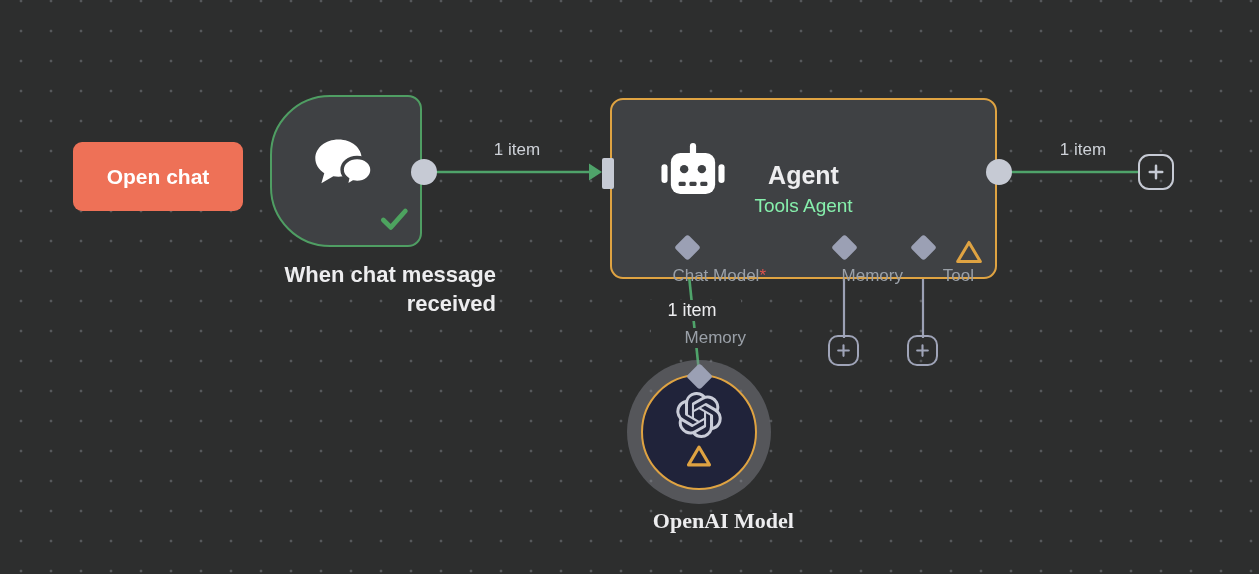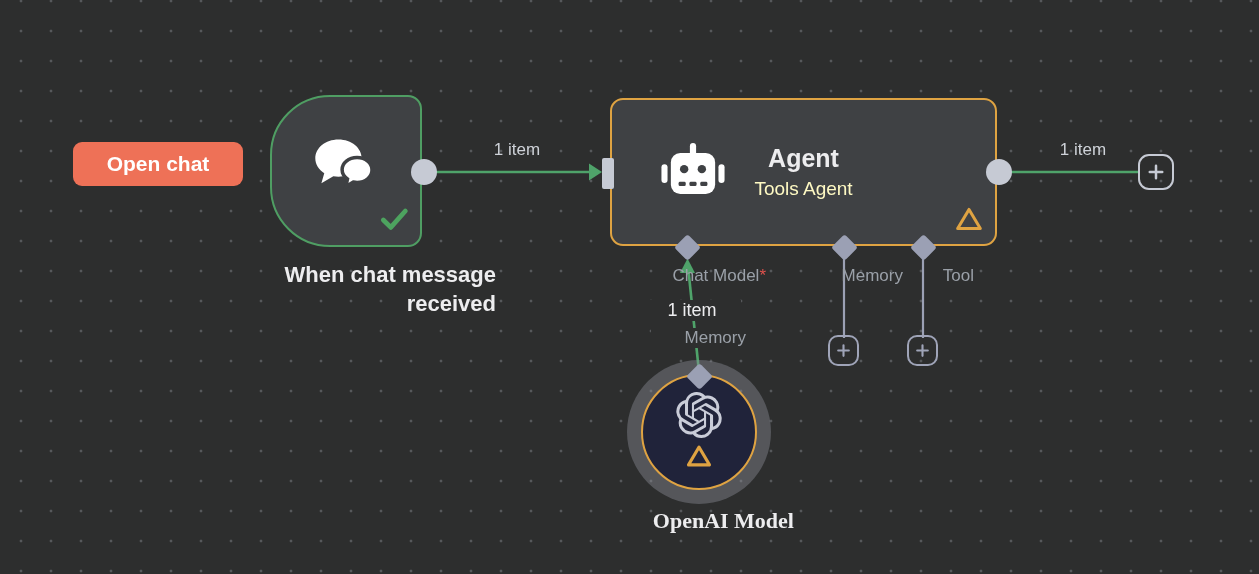--- a/index.html
+++ b/index.html
@@ -13,21 +13,21 @@
   .dot-grid {
     position:absolute; inset:0; z-index:0;
     background-image: radial-gradient(circle, #56585b 1.2px, transparent 1.7px);
     background-size: 30px 30px;
     background-position: 6px 16px;
   }
   #wires { position:absolute; inset:0; z-index:1; }
 
   
   .open-chat-btn {
-    position:absolute; left:73px; top:142px; width:170px; height:44px;
+    position:absolute; left:73px; top:142px; width:170px; height:69px;
     background:#ee7157; border:none; border-radius:9px;
     color:#ffffff; font-size:21px; font-weight:700;
     font-family:inherit; cursor:pointer; z-index:2;
   }
 
   
   .trigger-node {
     position:absolute; left:270px; top:95px; width:152px; height:152px;
     background:#3f4144; border:2.5px solid #4f9e63;
     border-radius:60px 14px 14px 60px; z-index:2;
@@ -37,31 +37,31 @@
   }
   .trigger-node .check-icon { position:absolute; right:10px; bottom:8px; }
   .node-label {
     position:absolute; z-index:3; text-align:right;
     color:#ededef; font-size:22px; font-weight:600; line-height:1.32;
   }
   .trigger-label { left:196px; top:260px; width:300px; }
 
   
   .agent-node {
-    position:absolute; left:610px; top:98px; width:387px; height:148px;
+    position:absolute; left:610px; top:98px; width:387px; height:181px;
     background:#3f4144; border:2.5px solid #dfa342; border-radius:13px;
     z-index:2;
   }
   .agent-node .robot-icon { position:absolute; left:45px; top:42px; }
   .agent-text {
     position:absolute; left:50%; top:50%; transform:translate(-50%,-50%);
     text-align:center; white-space:nowrap;
   }
   .agent-title { color:#ededef; font-size:25px; font-weight:600; }
-  .agent-subtitle { color:#fef9c3; font-size:19px; margin-top:5px; }
+  .agent-subtitle { color:#86efac; font-size:19px; margin-top:5px; }
   .agent-warning { position:absolute; right:12px; bottom:8px; }
 
   
   .endpoint-circle {
     position:absolute; width:26px; height:26px; border-radius:50%;
     background:#c6cad4; z-index:4;
   }
   .endpoint-rect {
     position:absolute; left:602px; top:158px; width:12px; height:31px;
     background:#c6cad4; border-radius:2px; z-index:4;

